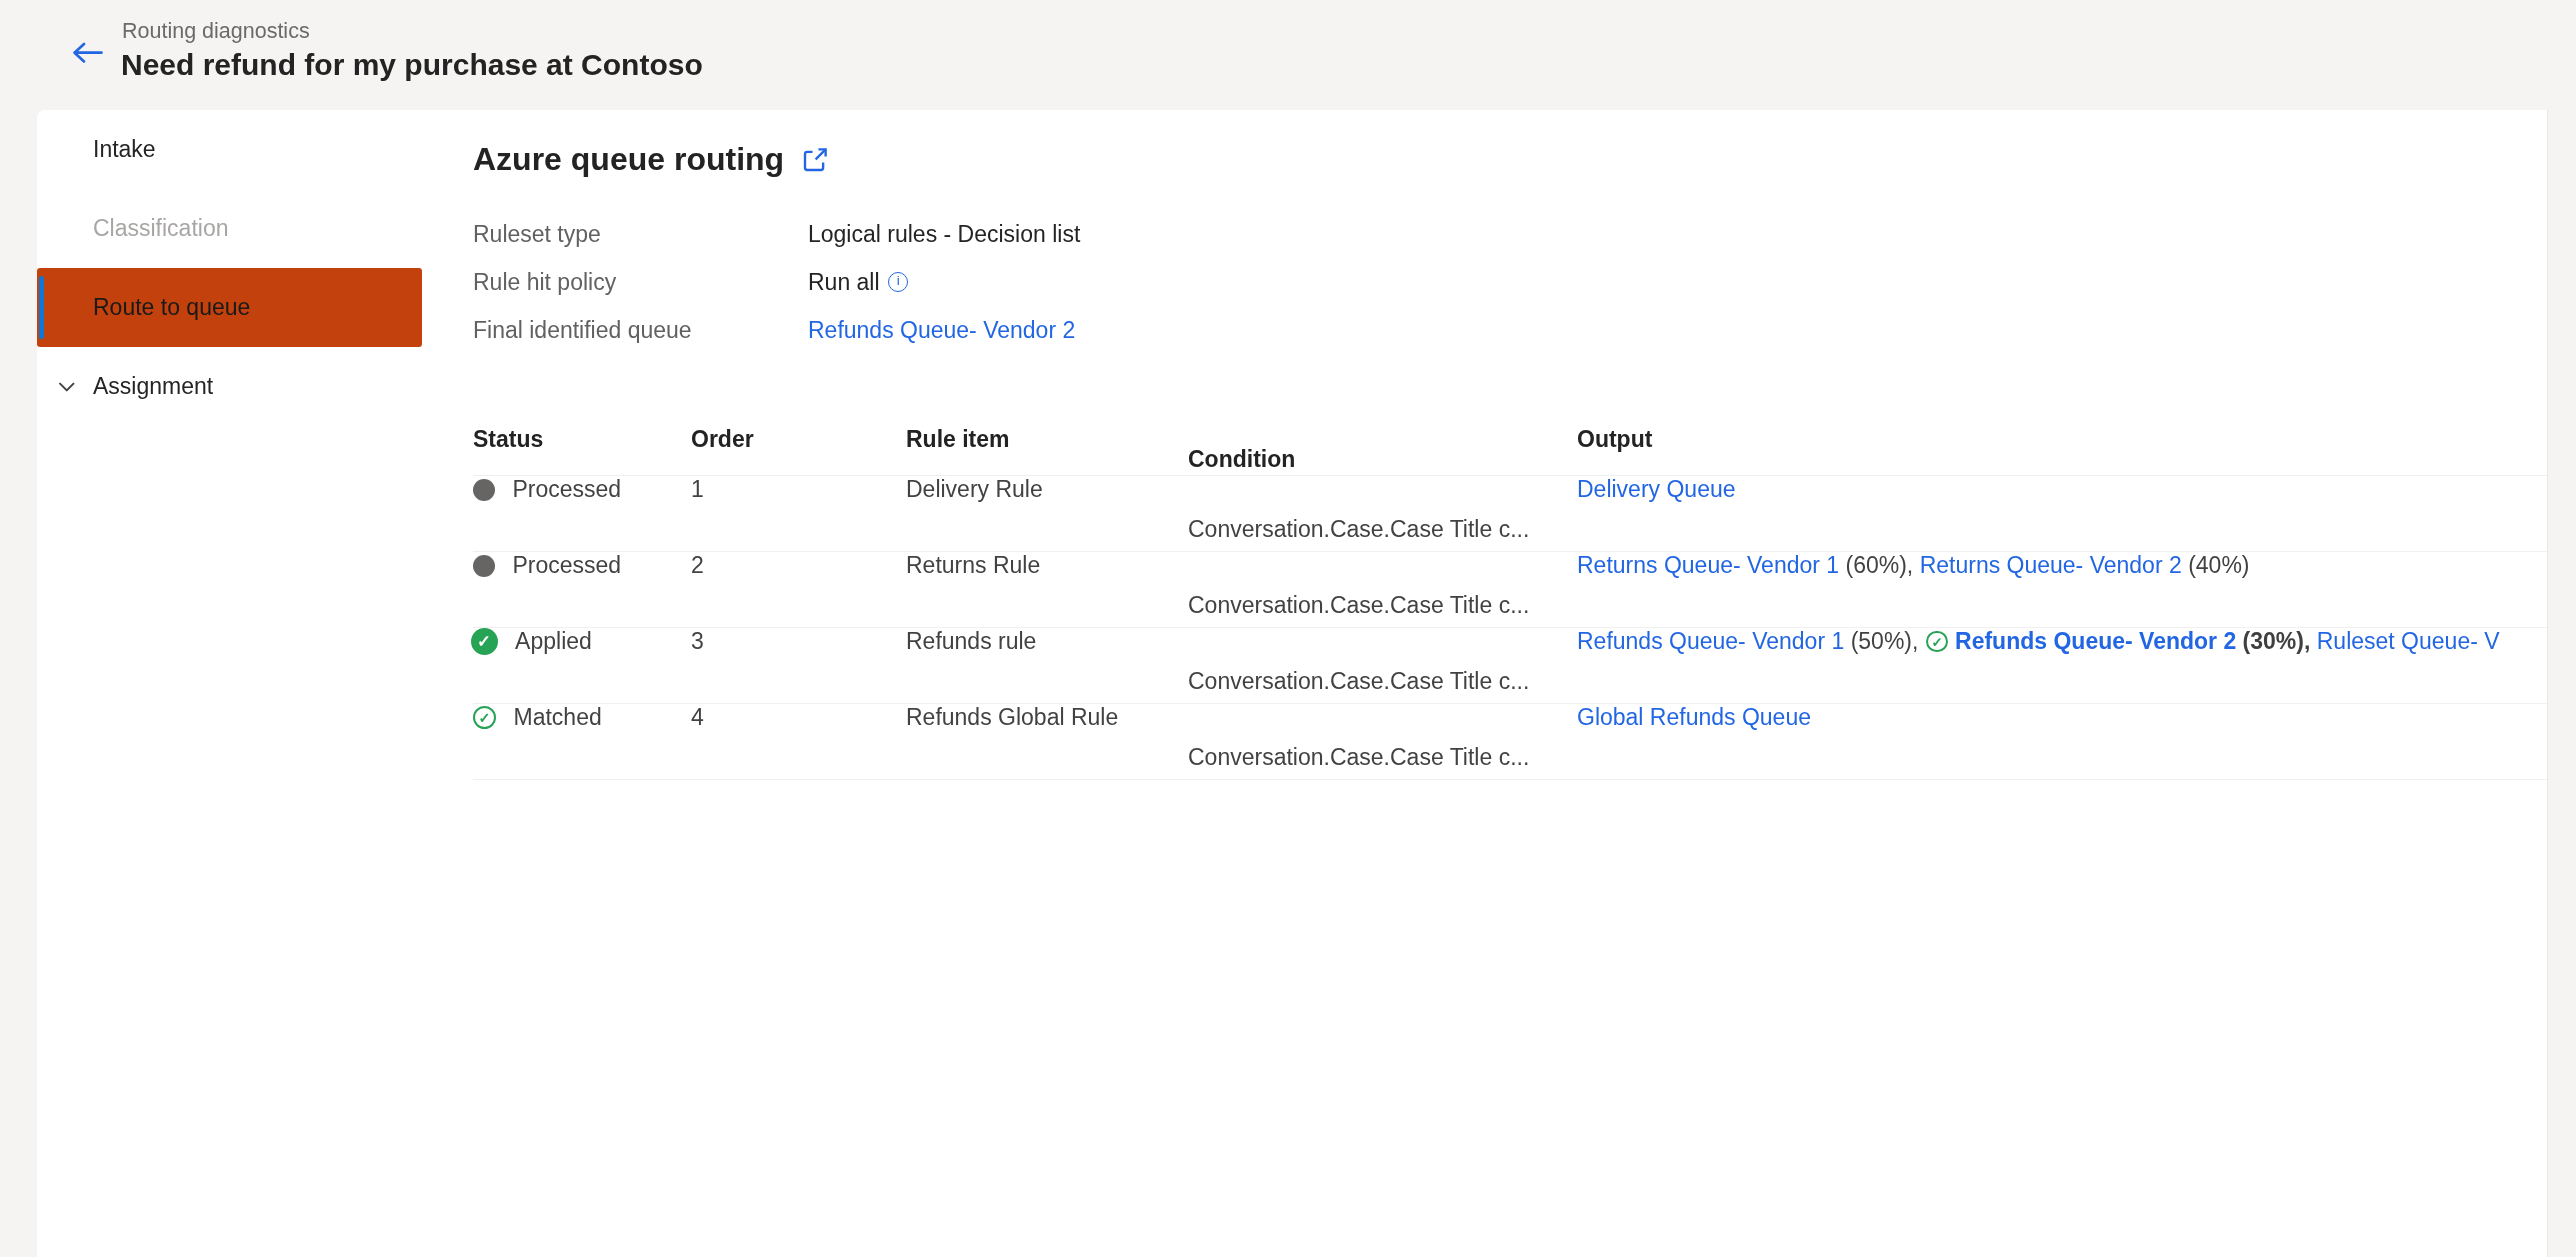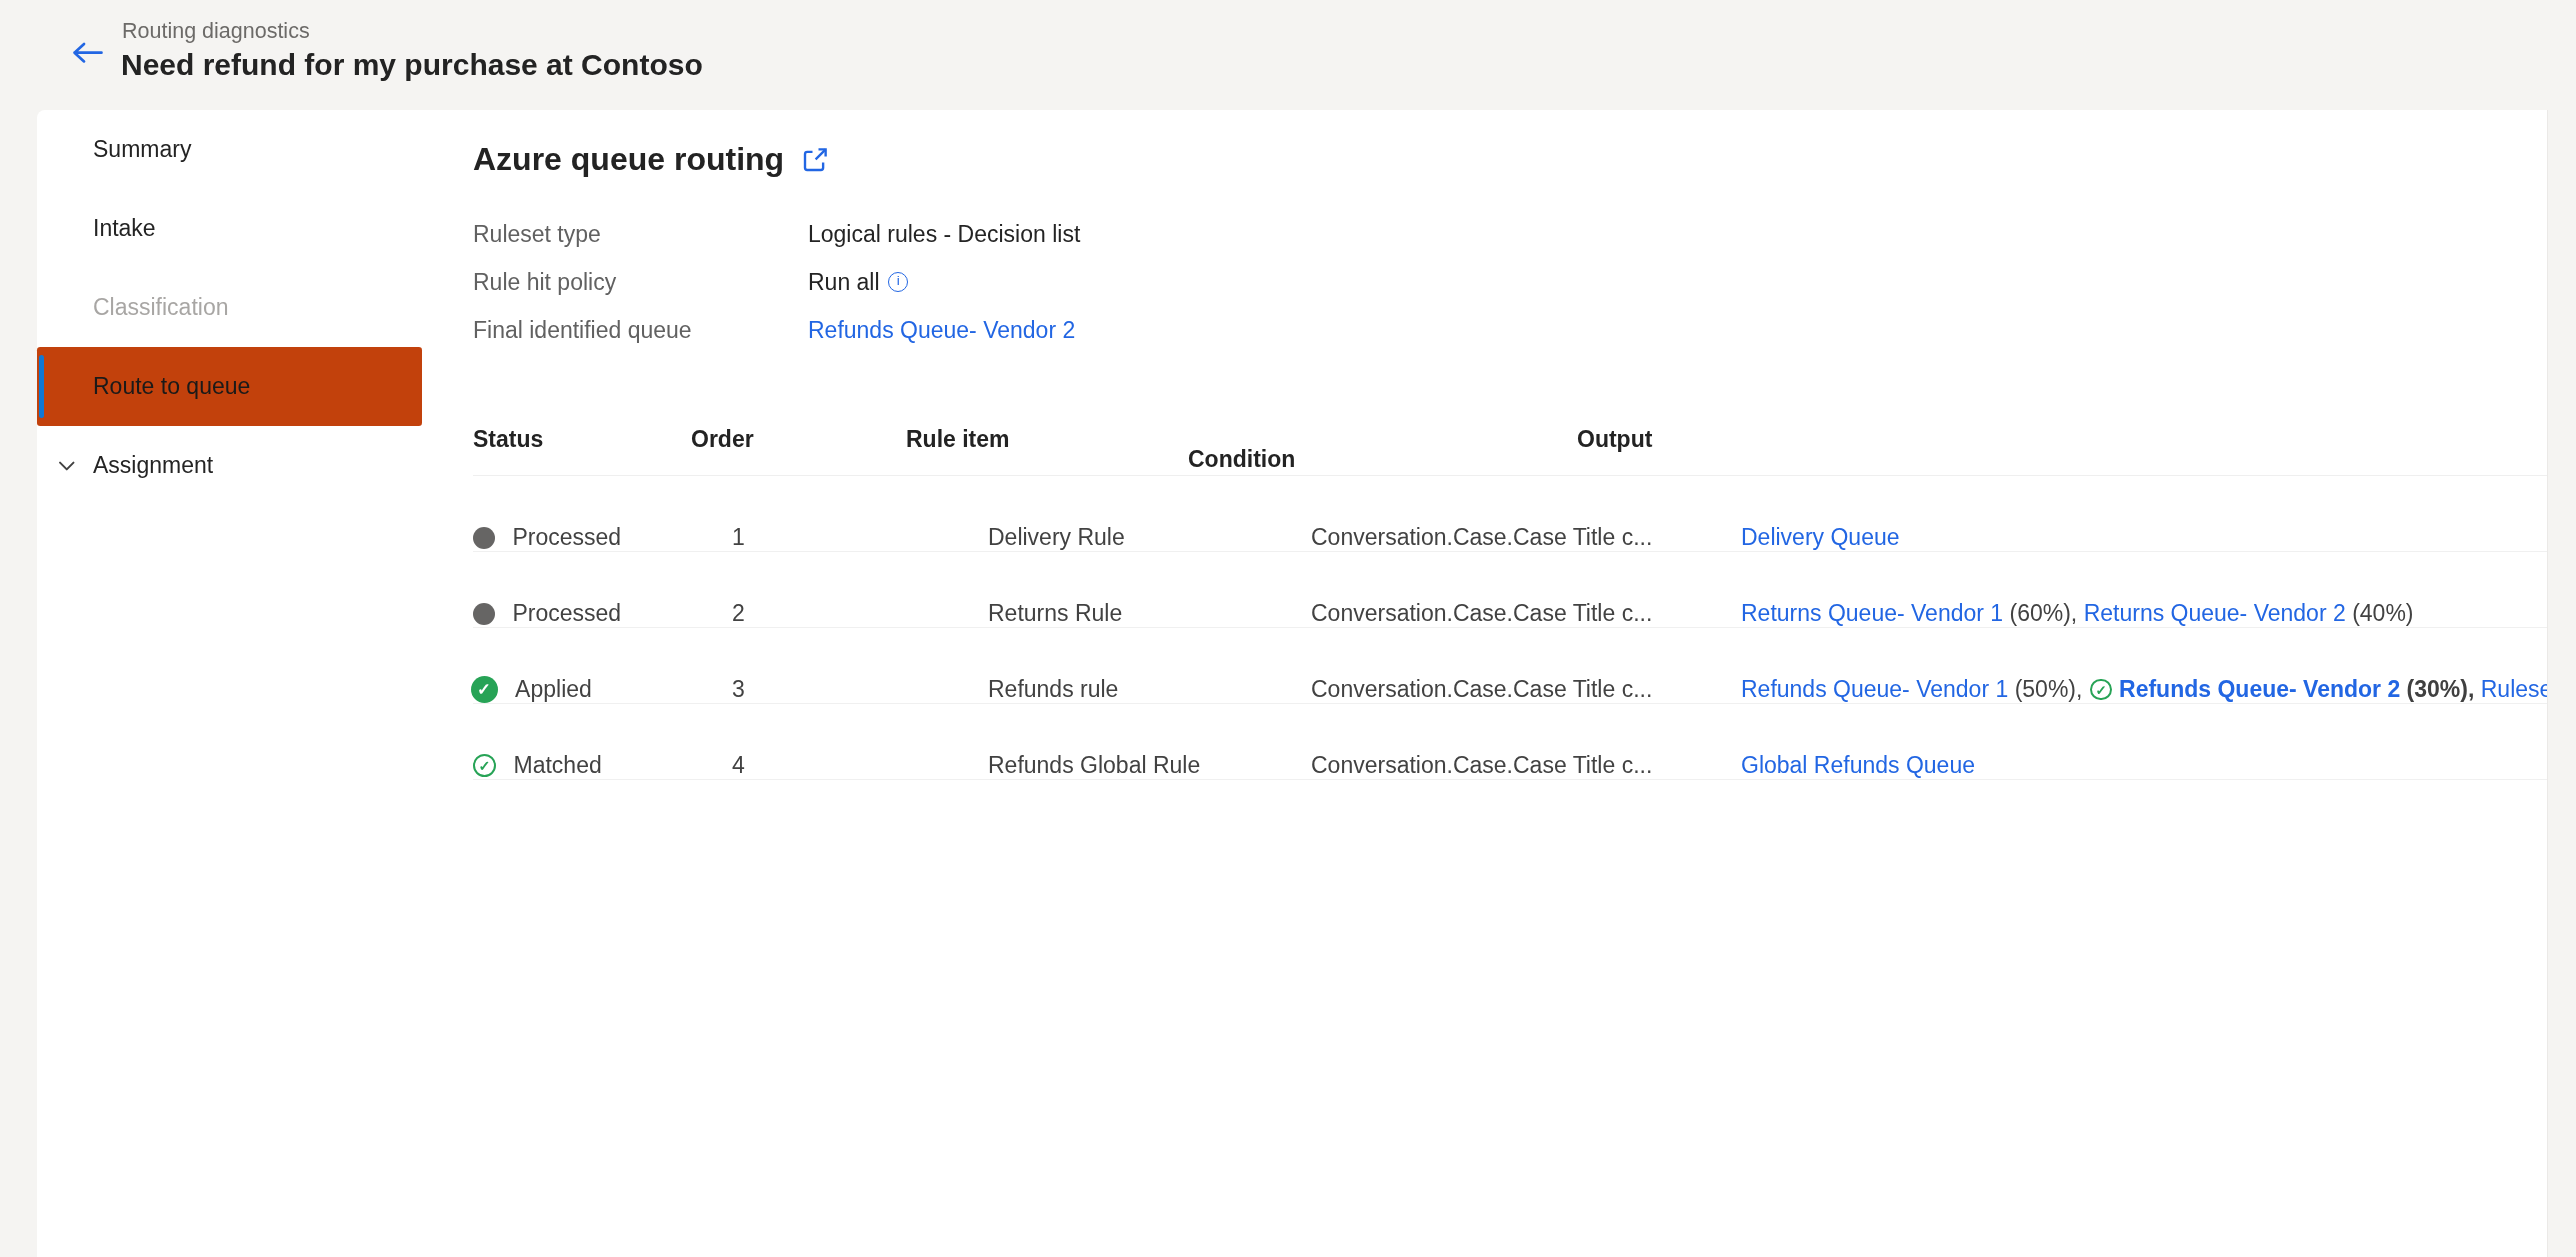--- a/index.html
+++ b/index.html
@@ -56,22 +56,22 @@
     margin-left:8.7px; font-style:normal; cursor:pointer; flex:none;
   }
 
   
   .rules-table { margin-top:50px; margin-right:0; }
   .t-header {
     display:flex; align-items:center; height:72px;
     border-bottom:0.8px solid #efefef; font-size:23px; font-weight:700; color:#232323;
   }
   .t-row {
-    display:flex; align-items:flex-end; height:76px;
-    border-bottom:0.8px solid #f0f0f0; font-size:23px; color:#424242;gap:41px;
+    display:flex; align-items:flex-start; height:76px;
+    border-bottom:0.8px solid #f0f0f0; font-size:23px; color:#424242;
   }
   .col-status { width:218px; flex:none; display:flex; align-items:center; gap:17.5px; }
   .col-order  { width:215px; flex:none; }
   .col-rule   { width:282px; flex:none; }
   .col-cond   { width:389px; flex:none;margin-top:40px; }
   .col-output { flex:1 1 auto; min-width:0; display:flex; align-items:center; white-space:pre; overflow:hidden; }
   .col-output .seg { white-space:pre; flex:none; }
   .bold { font-weight:700; }
   .dark { color:#404040; }
 
@@ -99,23 +99,20 @@
         <path d="M3 16 H37 M3 16 L15 5 M3 16 L15 27" fill="none" stroke="#2266e3" stroke-width="3.4" stroke-linecap="round" stroke-linejoin="round"></path>
       </svg>
     </span>
   </button>
   <div class="breadcrumb">Routing diagnostics</div>
   <div class="page-title">Need refund for my purchase at Contoso</div>
 </div>
 
 <nav class="sidebar" id="sidebar-list">
     <div class="side-item">
-      <span>Summary</span>
-    </div>
-    <div class="side-item">
       <span>Intake</span>
     </div>
     <div class="side-item disabled">
       <span>Classification</span>
     </div>
     <div class="side-item selected">
       <span>Route to queue</span>
     </div>
     <div class="side-item">
       <span class="side-chevron">

